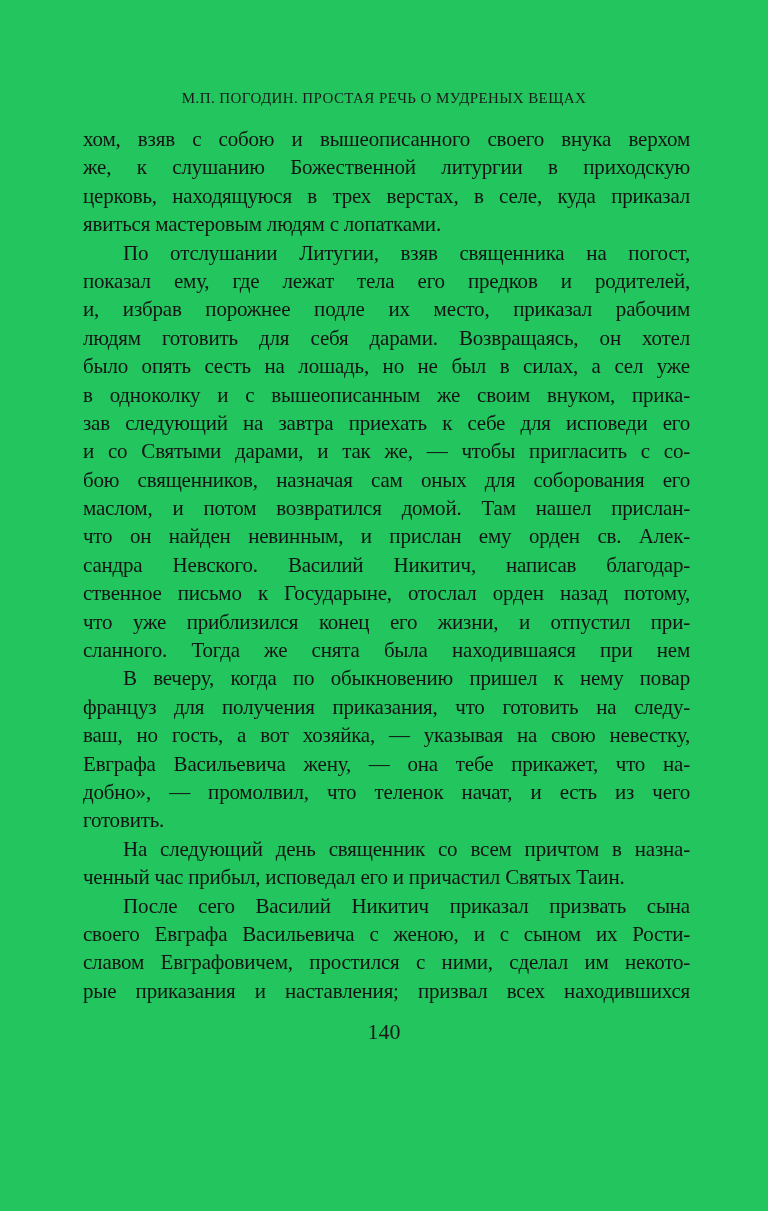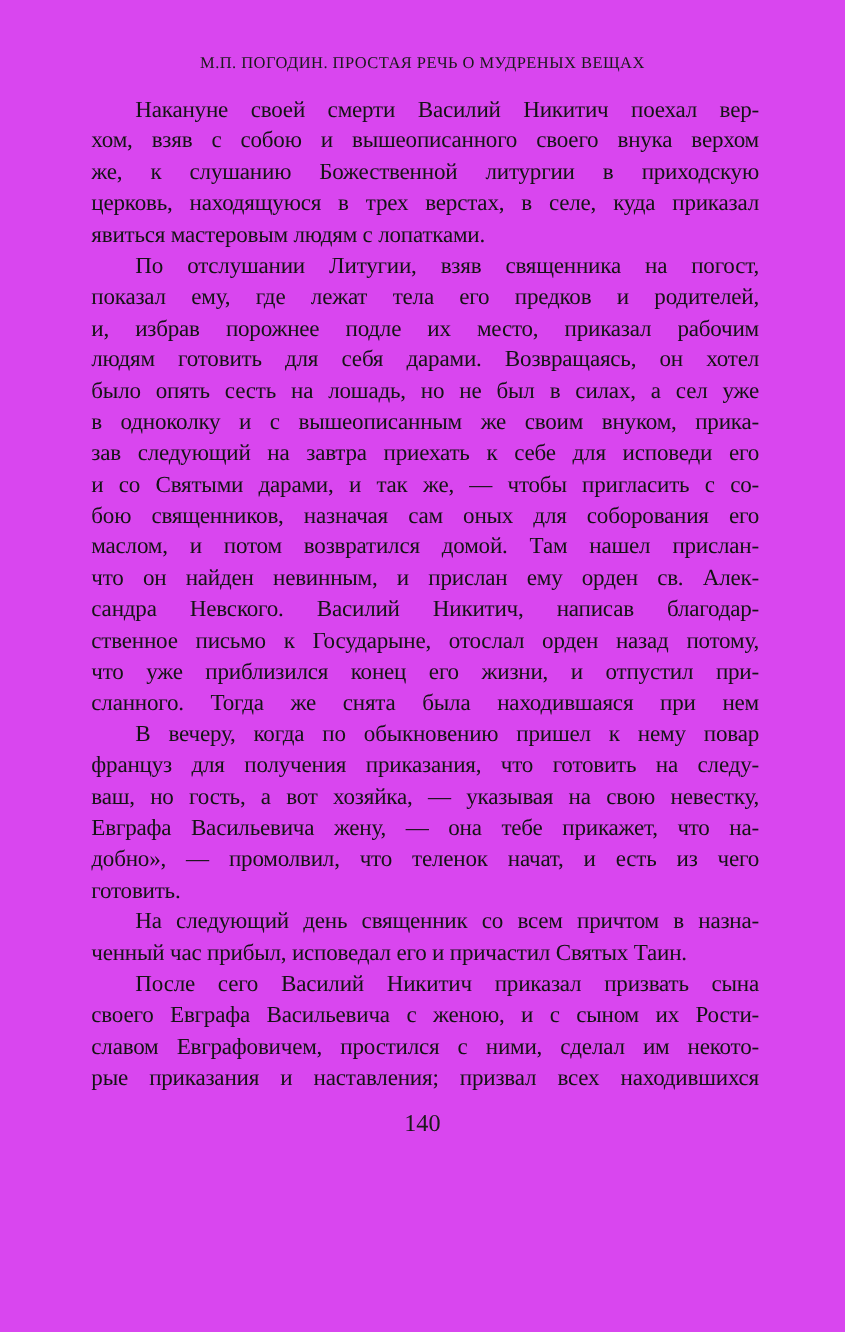--- a/index.html
+++ b/index.html
@@ -12,22 +12,22 @@
     height: 1211px;
     position: relative;
     font-family: "Liberation Serif", "DejaVu Serif", serif;
     color: #161616;
     overflow: hidden;
   }
   .page {
     box-sizing: border-box;
     width: 768px;
     height: 1211px;
-    padding-top: 48px;
-    background: #d946ef;
+    padding-top: 88px;
+    background: #22c55e;
   }
   .running-head {
     text-align: center;
     font-size: 15px;
     line-height: 20px;
     letter-spacing: 0.4px;
     margin-bottom: 17px;
     color: #1a1a1a;
     white-space: nowrap;
   }
@@ -62,21 +62,20 @@
   }
 </style>
 </head>
 <body>
 
 <div class="page">
   <div class="running-head">М.П. ПОГОДИН. ПРОСТАЯ РЕЧЬ О МУДРЕНЫХ ВЕЩАХ</div>
 
   <div class="text-block">
       <div class="para">
-        <div class="line first">Накануне своей смерти Василий Никитич поехал вер-</div>
         <div class="line">хом, взяв с собою и вышеописанного своего внука верхом</div>
         <div class="line">же, к слушанию Божественной литургии в приходскую</div>
         <div class="line">церковь, находящуюся в трех верстах, в селе, куда приказал</div>
         <div class="line last">явиться мастеровым людям с лопатками.</div>
       </div>
       <div class="para">
         <div class="line first">По отслушании Литугии, взяв священника на погост,</div>
         <div class="line">показал ему, где лежат тела его предков и родителей,</div>
         <div class="line">и, избрав порожнее подле их место, приказал рабочим</div>
         <div class="line">людям готовить для себя дарами. Возвращаясь, он хотел</div>

